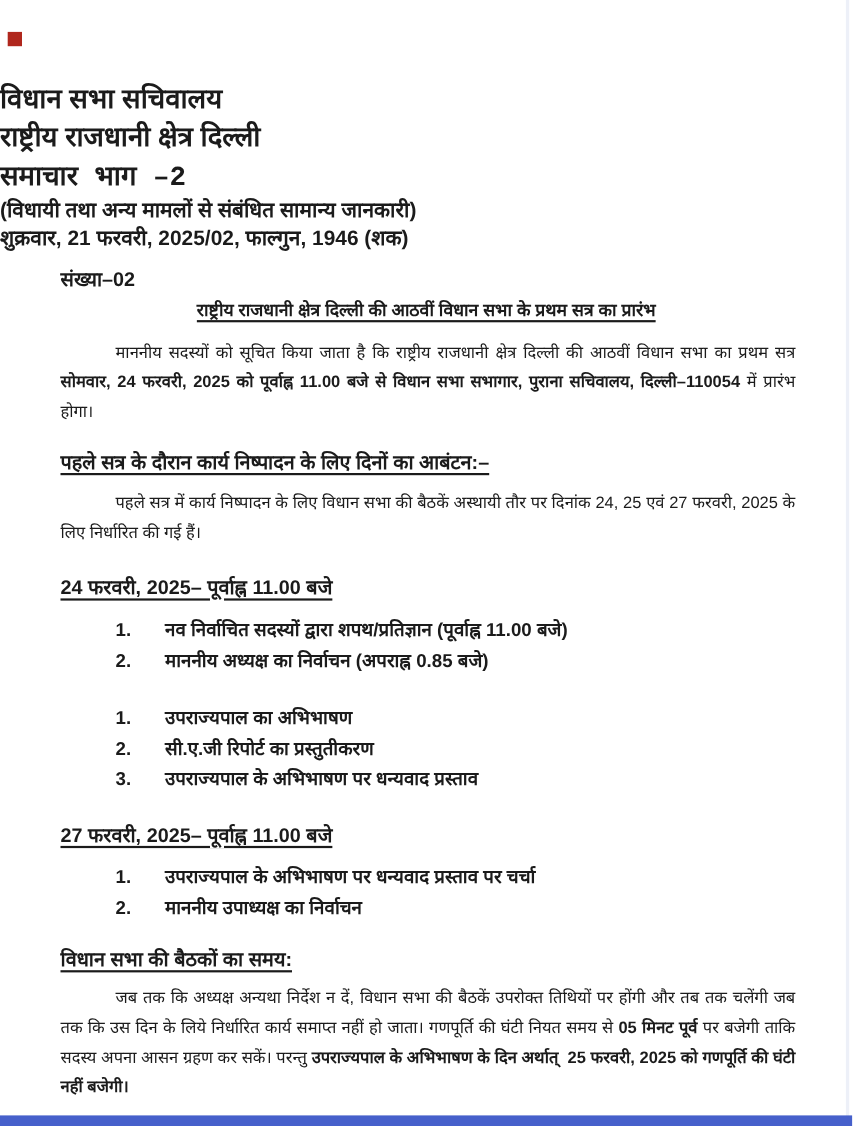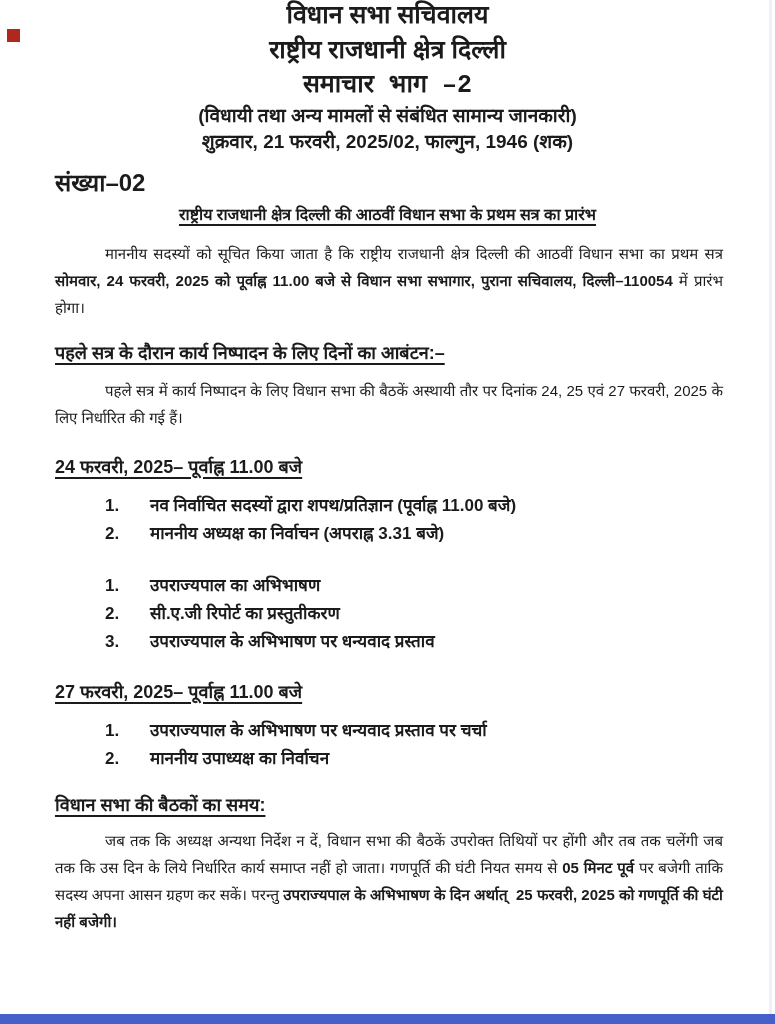--- a/index.html
+++ b/index.html
@@ -10,29 +10,29 @@
     overflow:hidden;
     font-family:"Liberation Sans","DejaVu Sans",sans-serif;
     color:#1b1b1b;
     box-sizing:border-box;
   }
   
   .corner-mark{position:absolute;left:7px;top:29px;width:13px;height:13px;background:#b0271d;}
   .edge-line{position:absolute;right:3px;top:0;bottom:0;width:3px;background:#edf0f8;}
   .bottom-bar{position:absolute;left:0;right:0;bottom:0;height:10px;background:#4660cb;}
 
-  header{text-align:center;}
+  header{padding-top:76px;}
   .h-big{font-size:25px;font-weight:700;line-height:1.16;}
   .h-line2{margin-top:6px;}
   .h-line3{margin-top:7px;font-family:Liberation Mono, monospace;}
   .h-small{font-size:19px;font-weight:700;line-height:1.25;}
   .h-line4{margin-top:4px;}
   .h-line5{margin-top:2px;}
 
-  .issue{margin:11px 0 0 55px;font-size:24px;font-weight:700;}
+  .issue{margin:11px 0 0 55px;font-size:18px;font-weight:700;}
   .main-title{margin:5px 30px 0 30px;text-align:center;font-size:16px;font-weight:700;}
   .u{text-decoration:underline;text-underline-offset:4px;text-decoration-thickness:2px;}
 
   .para{margin:15px 52px 0 55px;font-size:15px;line-height:27px;text-align:justify;text-indent:50px;}
   .sec-h{margin:20px 52px 0 55px;font-size:18px;font-weight:700;line-height:24px;}
   .items{margin-top:13px;}
   .item{display:flex;margin:0 52px 0 105px;font-size:17px;font-weight:700;line-height:28px;}
   .item .num{flex:none;width:45px;}
   .day{margin-top:24px;}
   .gap-lg{margin-top:20px;}
@@ -71,21 +71,21 @@
     <div class="sec-h" style="margin-top:0;">
       <span class="u">24 फरवरी, 2025– पूर्वाह्न 11.00 बजे</span>
     </div>
     <div class="items">
       <div class="item">
         <span class="num">1.</span>
         <span class="txt">नव निर्वाचित सदस्यों द्वारा शपथ/प्रतिज्ञान (पूर्वाह्न 11.00 बजे)</span>
       </div>
       <div class="item">
         <span class="num">2.</span>
-        <span class="txt">माननीय अध्यक्ष का निर्वाचन (अपराह्न 3.31 बजे)</span>
+        <span class="txt">माननीय अध्यक्ष का निर्वाचन (अपराह्न 0.85 बजे)</span>
       </div>
     </div>
   </div>
 
   <div class="day">
     <div class="items">
       <div class="item">
         <span class="num">1.</span>
         <span class="txt">उपराज्यपाल का अभिभाषण</span>
       </div>

